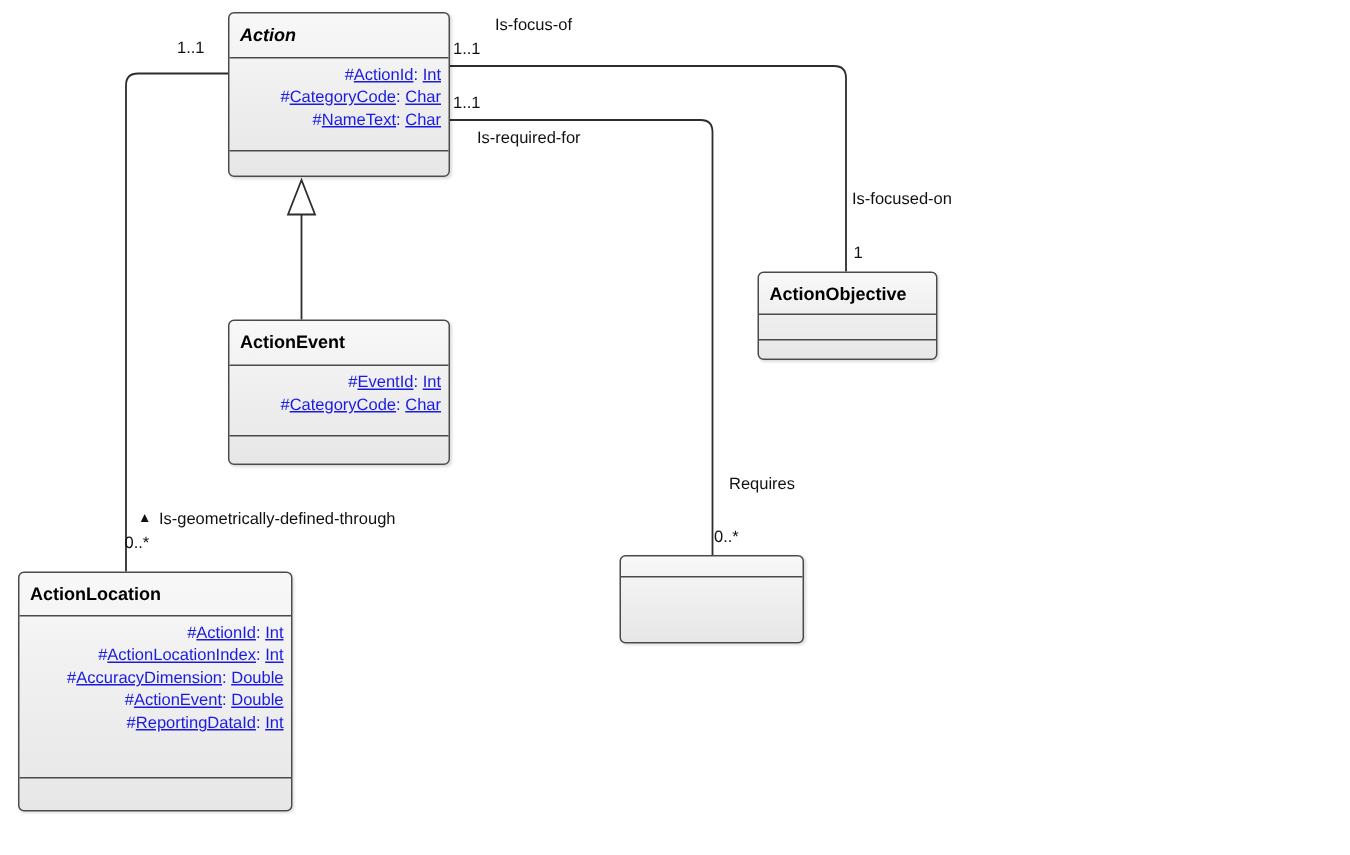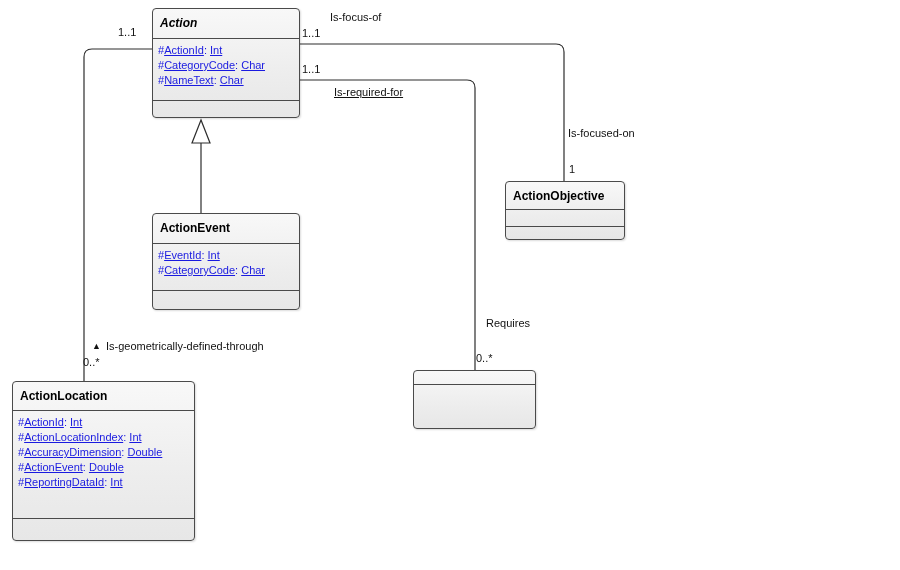--- a/index.html
+++ b/index.html
@@ -17,42 +17,42 @@
     display:flex;flex-direction:column;
   }
   .c-title{
     box-sizing:border-box;border-bottom:1px solid #4a4a4a;
     font-size:12px;font-weight:bold;color:#000;
     padding:7px 7px 0 7px;white-space:nowrap;overflow:hidden;
   }
   .c-attrs{
     box-sizing:border-box;border-bottom:1px solid #4a4a4a;
     padding:4px 5px 0 5px;color:var(--link,#1a1ae0);
-    font-size:11px;line-height:15px;white-space:nowrap;overflow:hidden;
+    font-size:11px;line-height:15px;white-space:nowrap;overflow:hidden;text-align:right;
   }
   .c-ops{flex:1;}
   .attr-row .lnk{text-decoration:underline;}
 
   #cls-action   {left:152px;top:8px;  width:148px;height:110px;}
   #cls-action .c-title{height:30px;font-style:italic;}   #cls-action .c-attrs{height:62px;}
   #cls-event    {left:152px;top:213px;width:148px;height:97px;}
   #cls-event .c-title{height:30px;}    #cls-event .c-attrs{height:47px;}
   #cls-objective{left:505px;top:181px;width:120px;height:59px;}
   #cls-objective .c-title{height:28px;}#cls-objective .c-attrs{height:17px;}
   #cls-resource {left:413px;top:370px;width:123px;height:59px;}
   #cls-resource .c-title{height:31px;} #cls-resource .c-attrs{height:14px;}
   #cls-location {left:12px;top:381px; width:183px;height:160px;}
   #cls-location .c-title{height:29px;} #cls-location .c-attrs{height:108px;}
 
   .edge-label{position:absolute;font-size:11px;color:#111;white-space:nowrap;}
   .mult{position:absolute;font-size:11px;color:#111;white-space:nowrap;}
   #lbl-focus-of    {left:330px;top:11px;}
   #mult-focus-src  {left:302px;top:27px;}
   #mult-required-src{left:302px;top:63px;}
-  #lbl-required-for{left:334px;top:86px;text-decoration:underline;}
+  #lbl-required-for{left:318px;top:86px;}
   #lbl-focused-on  {left:568px;top:127px;}
   #mult-focus-tgt  {left:569px;top:163px;}
   #lbl-requires    {left:486px;top:317px;}
   #mult-required-tgt{left:476px;top:352px;}
   #lbl-geo         {left:92px;top:340px;}
   #lbl-geo .marker {font-size:9px;margin-right:5px;vertical-align:1px;}
   #mult-location-tgt{left:83px;top:356px;}
   #mult-location-src{left:118px;top:26px;}
 </style>
 </head>

